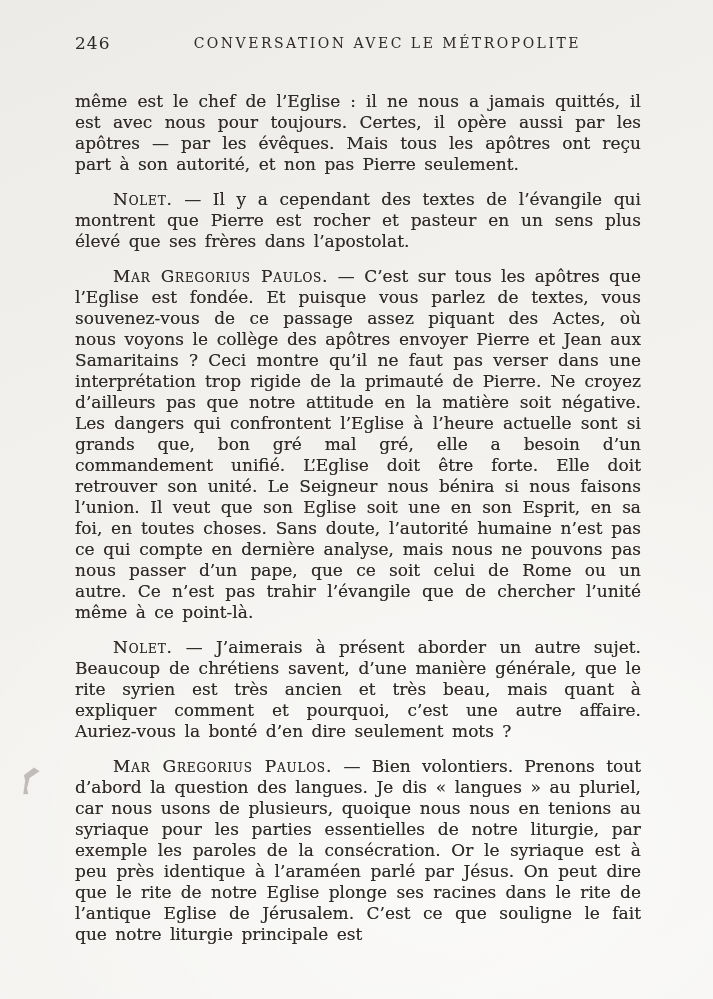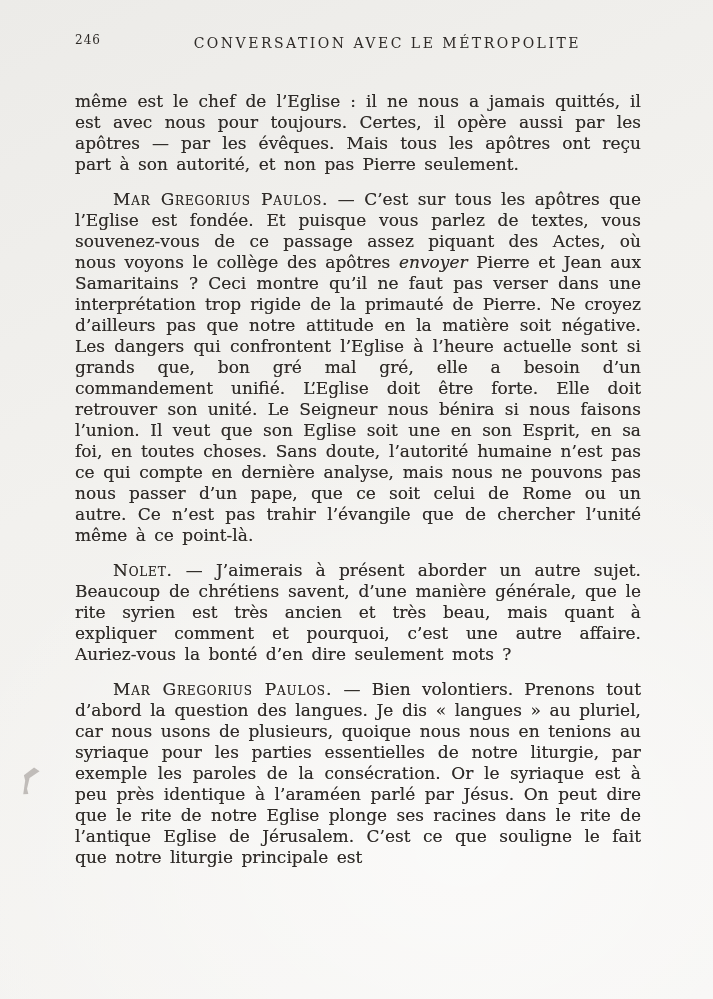--- a/index.html
+++ b/index.html
@@ -22,21 +22,21 @@
     position: absolute;
     top: 33px;
     left: 75px;
     width: 566px;
     height: 22px;
   }
   .page-number {
     position: absolute;
     left: 0;
     top: 0;
-    font-size: 12px;
+    font-size: 17px;
     letter-spacing: 1px;
   }
   .running-title {
     position: absolute;
     left: 40px;
     right: 60px;
     top: 2px;
     text-align: right;
     font-size: 14px;
     letter-spacing: 2.5px;
@@ -59,21 +59,20 @@
     text-indent: 38px;
   }
   .page-body p.no-indent {
     text-indent: 0;
   }
   .smallcaps {
     font-variant: small-caps;
     letter-spacing: 0.8px;
   }
   .italic {
-    font-style: italic;
   }
   .margin-mark {
     position: absolute;
     left: 16px;
     top: 764px;
     width: 26px;
     height: 36px;
     opacity: 0.75;
   }
 </style>
@@ -82,20 +81,21 @@
 
 <div class="scan-page">
 
   <div class="page-header">
     <span class="page-number">246</span>
     <span class="running-title">CONVERSATION AVEC LE MÉTROPOLITE</span>
   </div>
 
   <div class="page-body">
       <p class="no-indent"><span>même est le chef de l’Eglise : il ne nous a jamais quittés, il est avec nous pour toujours. Certes, il opère aussi par les apôtres — par les évêques. Mais tous les apôtres ont reçu part à son autorité, et non pas Pierre seulement.</span></p>
+      <p><span class="smallcaps">Nolet.</span><span> — Il y a cependant des textes de l’évangile qui montrent que Pierre est rocher et pasteur en un sens plus élevé que ses frères dans l’apostolat.</span></p>
       <p><span class="smallcaps">Mar Gregorius Paulos.</span><span> — C’est sur tous les apôtres que l’Eglise est fondée. Et puisque vous parlez de textes, vous souvenez-vous de ce passage assez piquant des Actes, où nous voyons le collège des apôtres </span><span class="italic">envoyer</span><span> Pierre et Jean aux Samaritains ? Ceci montre qu’il ne faut pas verser dans une interprétation trop rigide de la primauté de Pierre. Ne croyez d’ailleurs pas que notre attitude en la matière soit négative. Les dangers qui confrontent l’Eglise à l’heure actuelle sont si grands que, bon gré mal gré, elle a besoin d’un commandement unifié. L’Eglise doit être forte. Elle doit retrouver son unité. Le Seigneur nous bénira si nous faisons l’union. Il veut que son Eglise soit une en son Esprit, en sa foi, en toutes choses. Sans doute, l’autorité humaine n’est pas ce qui compte en dernière analyse, mais nous ne pouvons pas nous passer d’un pape, que ce soit celui de Rome ou un autre. Ce n’est pas trahir l’évangile que de chercher l’unité même à ce point-là.</span></p>
       <p><span class="smallcaps">Nolet.</span><span> — J’aimerais à présent aborder un autre sujet. Beaucoup de chrétiens savent, d’une manière générale, que le rite syrien est très ancien et très beau, mais quant à expliquer comment et pourquoi, c’est une autre affaire. Auriez-vous la bonté d’en dire seulement mots ?</span></p>
       <p><span class="smallcaps">Mar Gregorius Paulos.</span><span> — Bien volontiers. Prenons tout d’abord la question des langues. Je dis « langues » au pluriel, car nous usons de plusieurs, quoique nous nous en tenions au syriaque pour les parties essentielles de notre liturgie, par exemple les paroles de la consécration. Or le syriaque est à peu près identique à l’araméen parlé par Jésus. On peut dire que le rite de notre Eglise plonge ses racines dans le rite de l’antique Eglise de Jérusalem. C’est ce que souligne le fait que notre liturgie principale est</span></p>
     </div>
 
   <svg class="margin-mark" viewBox="0 0 26 36" aria-hidden="true">
     <path d="M16,3 L22,6 L13,14 L12,25 L14,30 L9,31 L9,17 L7,12 Z" fill="#a39d9a" opacity="0.85" transform="rotate(8 13 18)"></path>
   </svg>
 
 </div>

